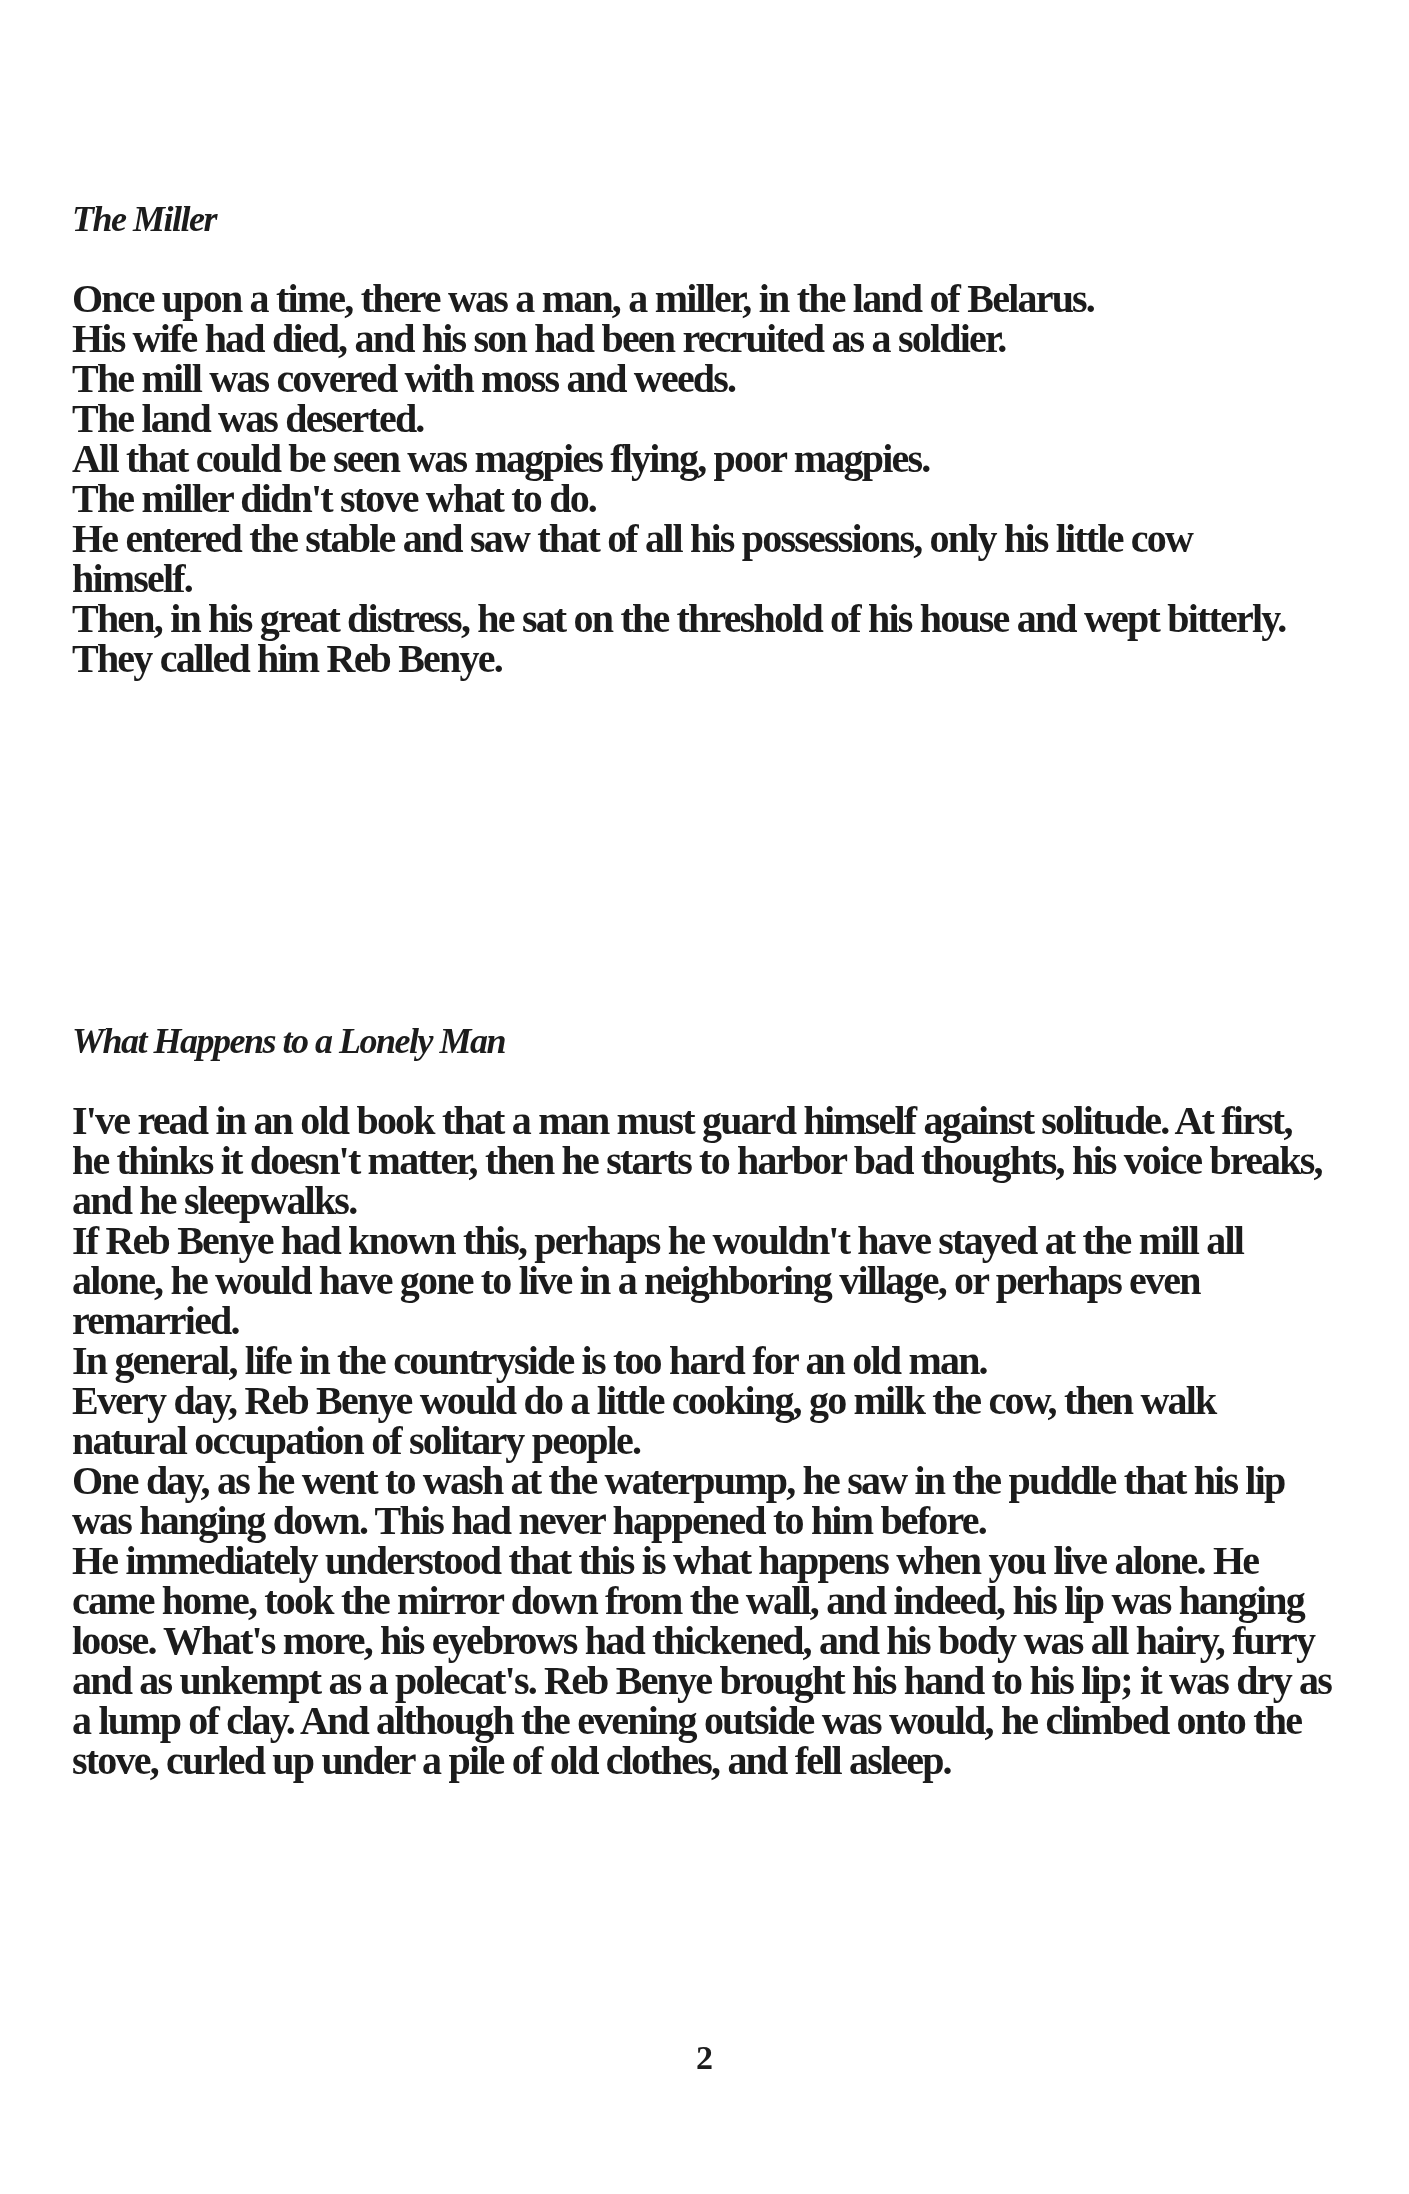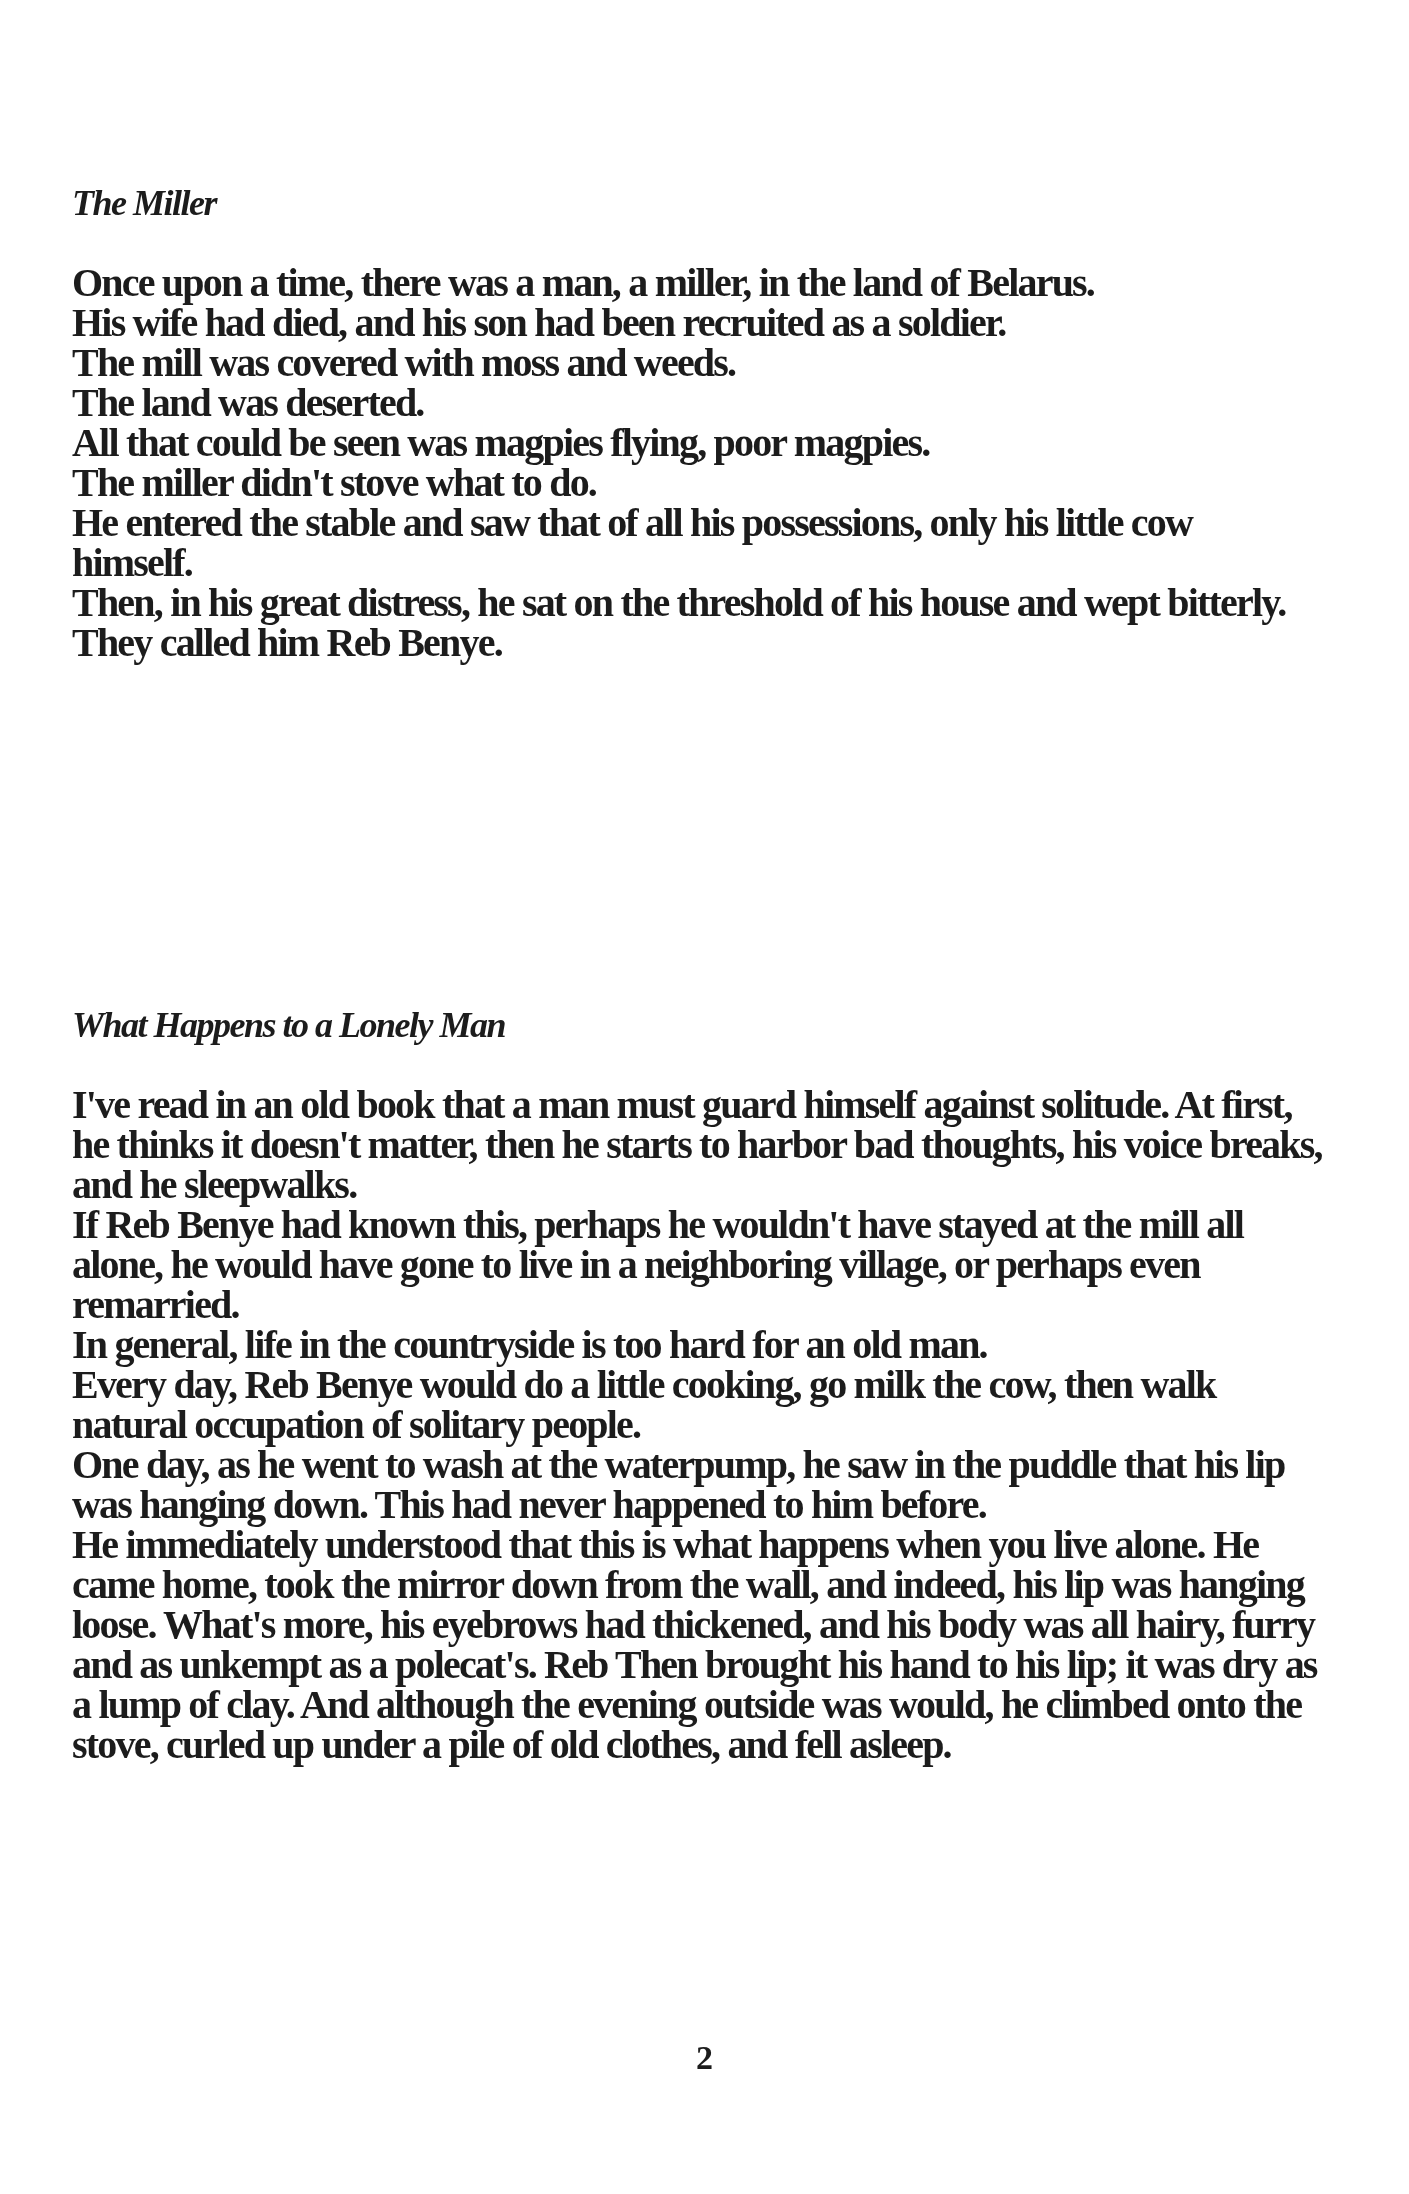--- a/index.html
+++ b/index.html
@@ -26,21 +26,21 @@
     right: 40px;
   }
   .section-1 { top: 183px; }
   .section-2 { top: 1005px; }
   .section-title {
     font-style: italic;
     font-weight: 700;
     font-size: 36px;
     line-height: 40px;
     letter-spacing: -1.5px;
-    margin: 0 0 40px 0;
+    margin: 16px 0 40px 0;
     white-space: nowrap;
   }
   .lines .line {
     font-weight: 700;
     font-size: 40px;
     line-height: 40px;
     letter-spacing: -1.8px;
     white-space: nowrap;
   }
   .page-number {
@@ -85,21 +85,21 @@
         <div class="line">alone, he would have gone to live in a neighboring village, or perhaps even</div>
         <div class="line">remarried.</div>
         <div class="line">In general, life in the countryside is too hard for an old man.</div>
         <div class="line">Every day, Reb Benye would do a little cooking, go milk the cow, then walk</div>
         <div class="line">natural occupation of solitary people.</div>
         <div class="line">One day, as he went to wash at the waterpump, he saw in the puddle that his lip</div>
         <div class="line">was hanging down. This had never happened to him before.</div>
         <div class="line">He immediately understood that this is what happens when you live alone. He</div>
         <div class="line">came home, took the mirror down from the wall, and indeed, his lip was hanging</div>
         <div class="line">loose. What's more, his eyebrows had thickened, and his body was all hairy, furry</div>
-        <div class="line">and as unkempt as a polecat's. Reb Then brought his hand to his lip; it was dry as</div>
+        <div class="line">and as unkempt as a polecat's. Reb Benye brought his hand to his lip; it was dry as</div>
         <div class="line">a lump of clay. And although the evening outside was would, he climbed onto the</div>
         <div class="line">stove, curled up under a pile of old clothes, and fell asleep.</div>
       </div>
   </div>
 
   <div class="page-number">2</div>
 
 </div>
 
 </body></html>

